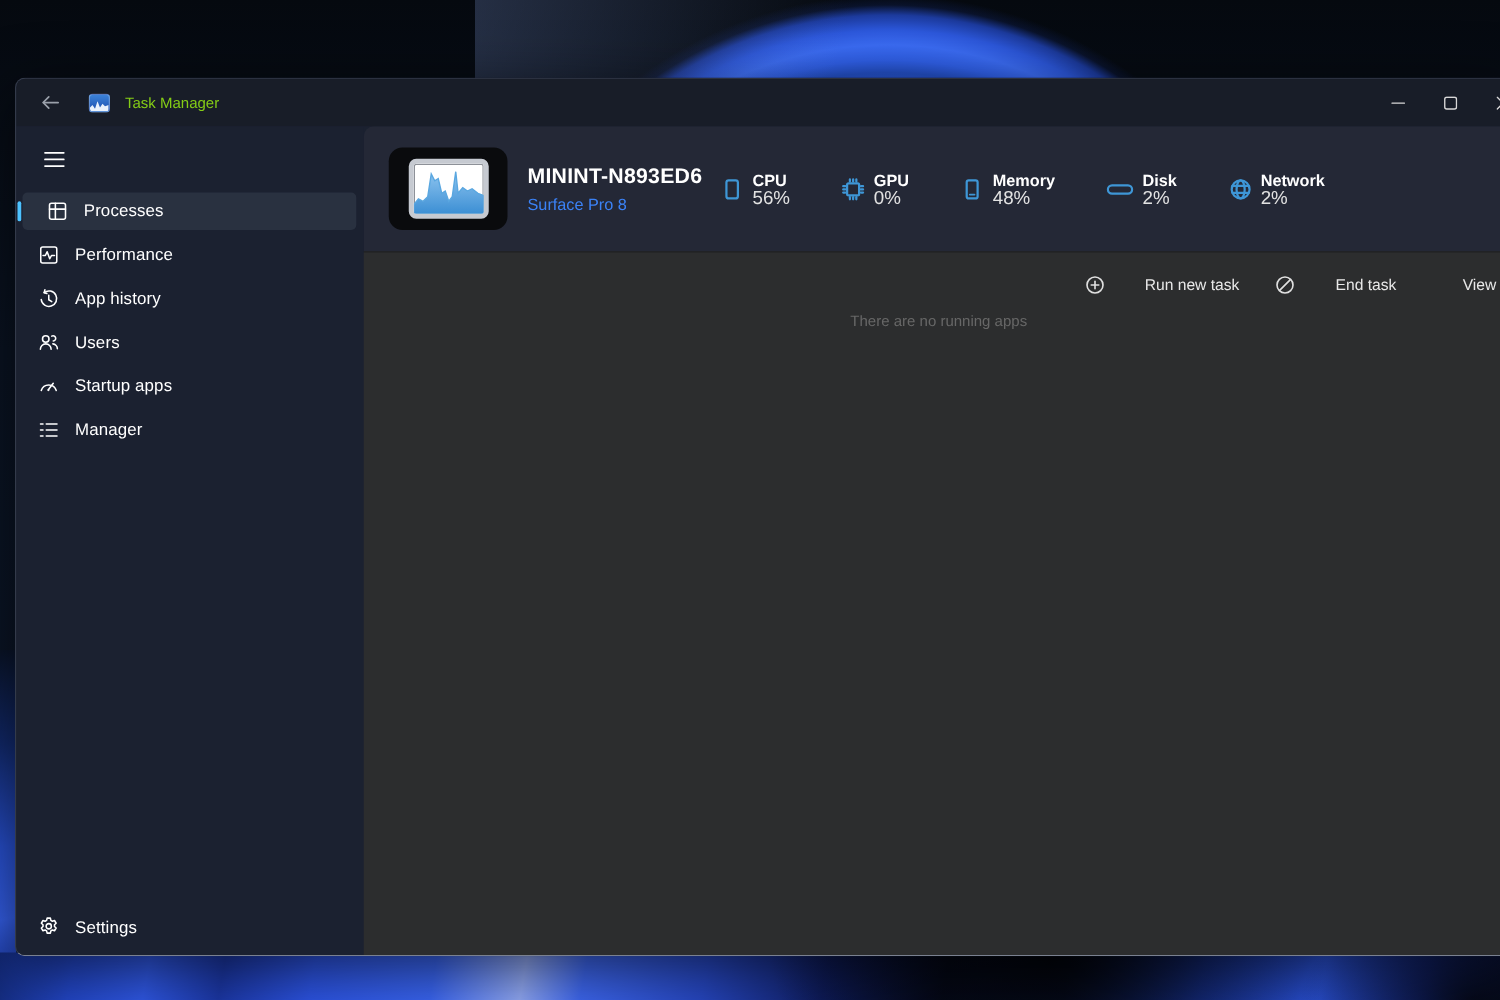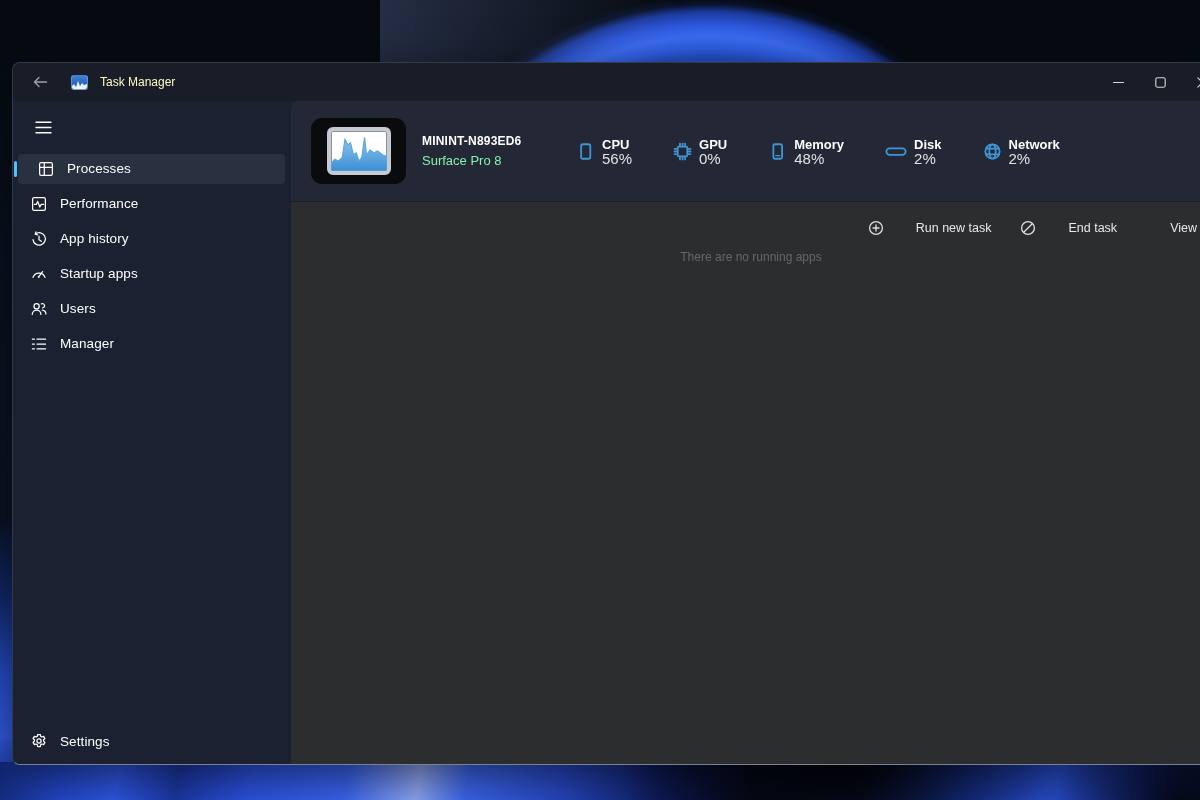--- a/index.html
+++ b/index.html
@@ -34,21 +34,21 @@
     border:1px solid rgba(140,150,170,0.22);
     border-bottom:1px solid rgba(200,210,225,0.55);
     box-shadow:0 12px 48px rgba(0,0,0,0.6);}
 
   .titlebar{height:38px;background:#181d28;display:flex;align-items:center;position:relative;}
   .back-btn{width:34px;height:30px;margin-left:10px;display:flex;align-items:center;
     justify-content:center;border-radius:4px;cursor:default;}
   .tb-app-icon{width:17px;height:15px;margin-left:14px;border-radius:3px;
     background:linear-gradient(180deg,#3b82d8,#1d4fae);display:flex;align-items:flex-end;
     overflow:hidden;border:1px solid rgba(255,255,255,0.25);}
-  .tb-title{margin-left:12px;font-size:12px;color:#fef9c3;}
+  .tb-title{margin-left:12px;font-size:12px;color:#84cc16;}
   .win-controls{position:absolute;top:0;right:-12px;height:38px;display:flex;}
   .win-btn{width:42px;height:38px;display:flex;align-items:center;justify-content:center;}
 
   .main-row{display:flex;height:665px;}
 
   
   .sidebar{width:278px;background:#1b2130;display:flex;flex-direction:column;position:relative;}
   .hamburger{width:36px;height:32px;margin:10px 0 8px 12px;display:flex;align-items:center;
     justify-content:center;border-radius:4px;}
   .nav{display:flex;flex-direction:column;}
@@ -64,22 +64,22 @@
 
   
   .right-panel{flex:1;background:#242836;border-top-left-radius:8px;display:flex;
     flex-direction:column;min-width:0;}
   .header-band{height:100px;display:flex;align-items:center;padding-left:20px;flex:none;}
   .device-icon{width:95px;height:66px;background:#0a0b0d;border-radius:11px;flex:none;
     display:flex;align-items:center;justify-content:center;}
   .monitor{width:64px;height:48px;background:#ffffff;border:4px solid #c6cad1;
     border-radius:6px;overflow:hidden;box-shadow:inset 0 0 0 1px #8d9198;}
   .device-text{margin-left:16px;width:142px;flex:none;}
-  .device-name{font-size:12px;font-weight:bold;color:#ffffff;letter-spacing:0.2px;}
-  .device-model{font-size:13px;color:#86efac;margin-top:5px;}
+  .device-name{font-size:17px;font-weight:bold;color:#ffffff;letter-spacing:0.2px;}
+  .device-model{font-size:13px;color:#3b82f6;margin-top:5px;}
   .stats-row{display:flex;align-items:center;margin-left:12px;gap:26px;}
   .stat{display:flex;align-items:center;margin-right:15px;}
   .stat .sic{width:19px;height:19px;margin-right:7px;flex:none;}
   .stat-label{font-size:13px;font-weight:bold;color:#ffffff;line-height:15px;}
   .stat-value{font-size:15px;color:#e2e2e2;line-height:14px;}
 
   .content-panel{flex:1;background:#2c2d2e;border-top:1px solid rgba(0,0,0,0.28);
     position:relative;}
   .toolbar{display:flex;justify-content:flex-end;align-items:center;
     padding:14px 6px 0 0;}
@@ -184,37 +184,37 @@
                 <path d="M4.3 3.1 A6.2 6.2 0 1 1 2 8.6"></path>
             <polyline points="4.9,0.9 4.3,3.2 6.5,3.8"></polyline>
                 <polyline points="8,5.2 8,8.8 10.4,10.3"></polyline>
               </g>
           </svg>
           <span class="lbl">App history</span>
         </div>
         <div class="nav-item">
           <svg class="ic" viewBox="0 0 16 16">
             <g class="stroke-w">
-                <path d="M2 11.4 A6.3 6.3 0 0 1 14 11.4"></path>
-            <line x1="7.8" y1="10.6" x2="11.6" y2="5.6"></line>
-                <circle cx="7.7" cy="11" r="0.9" fill="#fff" stroke="none"></circle>
-              </g>
-          </svg>
-          <span class="lbl">Startup apps</span>
-        </div>
-        <div class="nav-item">
-          <svg class="ic" viewBox="0 0 16 16">
-            <g class="stroke-w">
                 <circle cx="5.6" cy="5.2" r="2.6"></circle>
             <path d="M1.3 13.4c0-2.4 1.9-4.3 4.3-4.3s4.3 1.9 4.3 4.3"></path>
             <path d="M10.4 2.9a2.1 2.1 0 1 1 1.2 3.9"></path>
             <path d="M11.3 9.1c2 .2 3.6 1.9 3.6 3.9"></path>
               </g>
           </svg>
           <span class="lbl">Users</span>
+        </div>
+        <div class="nav-item">
+          <svg class="ic" viewBox="0 0 16 16">
+            <g class="stroke-w">
+                <path d="M2 11.4 A6.3 6.3 0 0 1 14 11.4"></path>
+            <line x1="7.8" y1="10.6" x2="11.6" y2="5.6"></line>
+                <circle cx="7.7" cy="11" r="0.9" fill="#fff" stroke="none"></circle>
+              </g>
+          </svg>
+          <span class="lbl">Startup apps</span>
         </div>
         <div class="nav-item">
           <svg class="ic" viewBox="0 0 16 16">
             <g class="stroke-w">
             <line x1="1.4" y1="3.2" x2="3.4" y2="3.2"></line>
                 <line x1="6" y1="3.2" x2="14.6" y2="3.2"></line>
             <line x1="1.4" y1="8" x2="3.4" y2="8"></line>
                 <line x1="6" y1="8" x2="14.6" y2="8"></line>
             <line x1="1.4" y1="12.8" x2="3.4" y2="12.8"></line>
                 <line x1="6" y1="12.8" x2="14.6" y2="12.8"></line>

